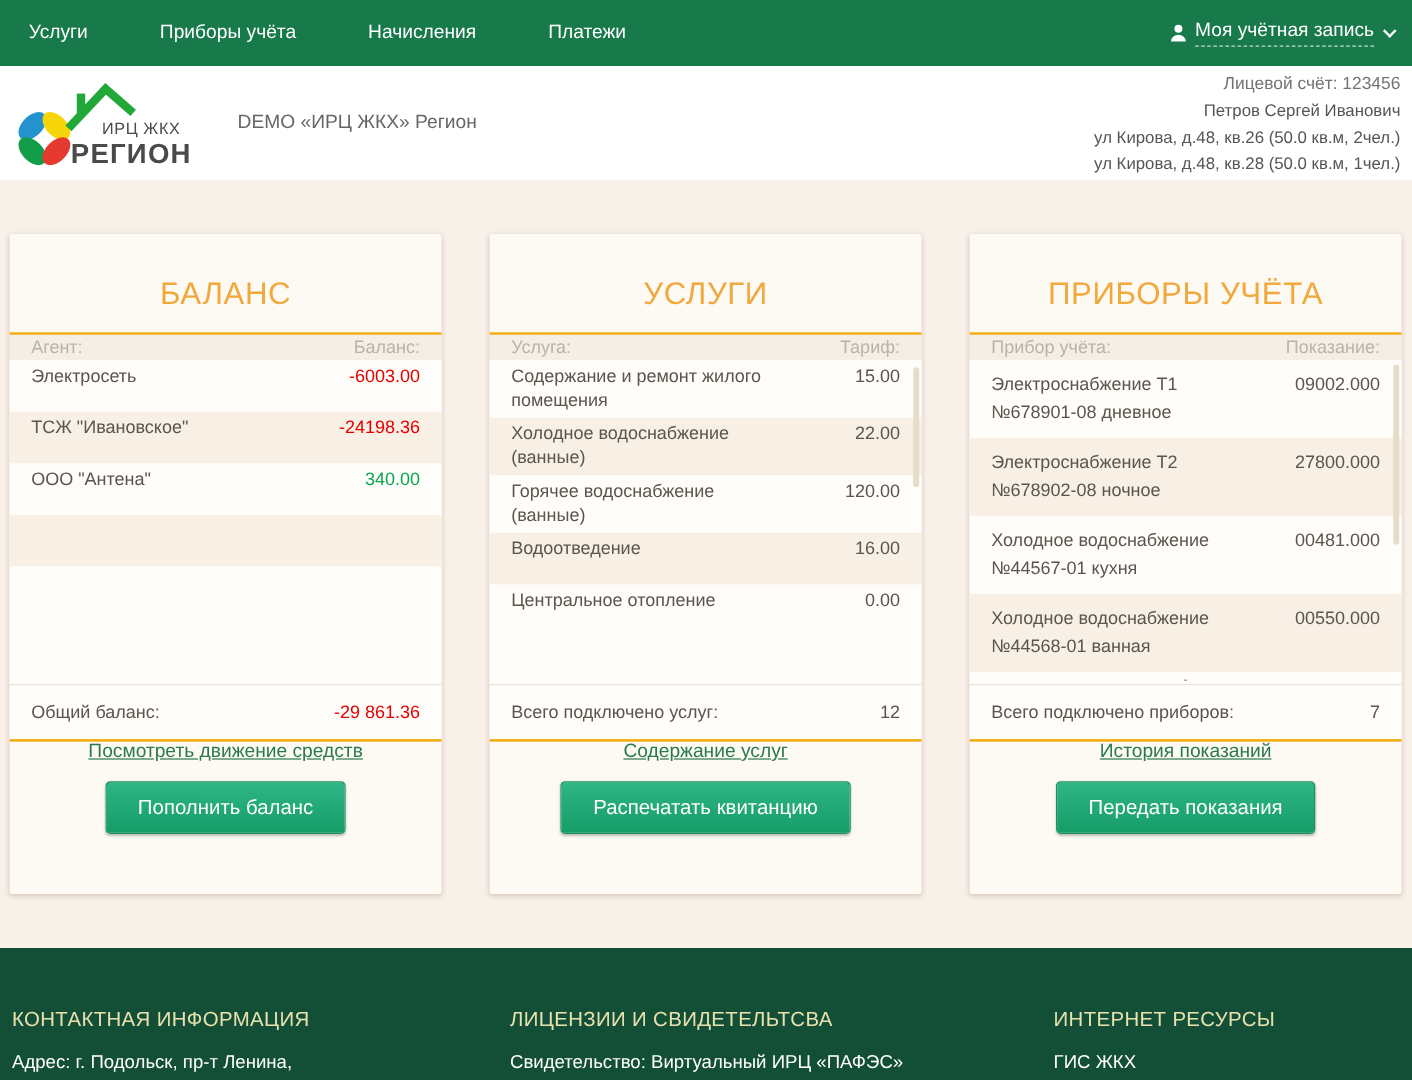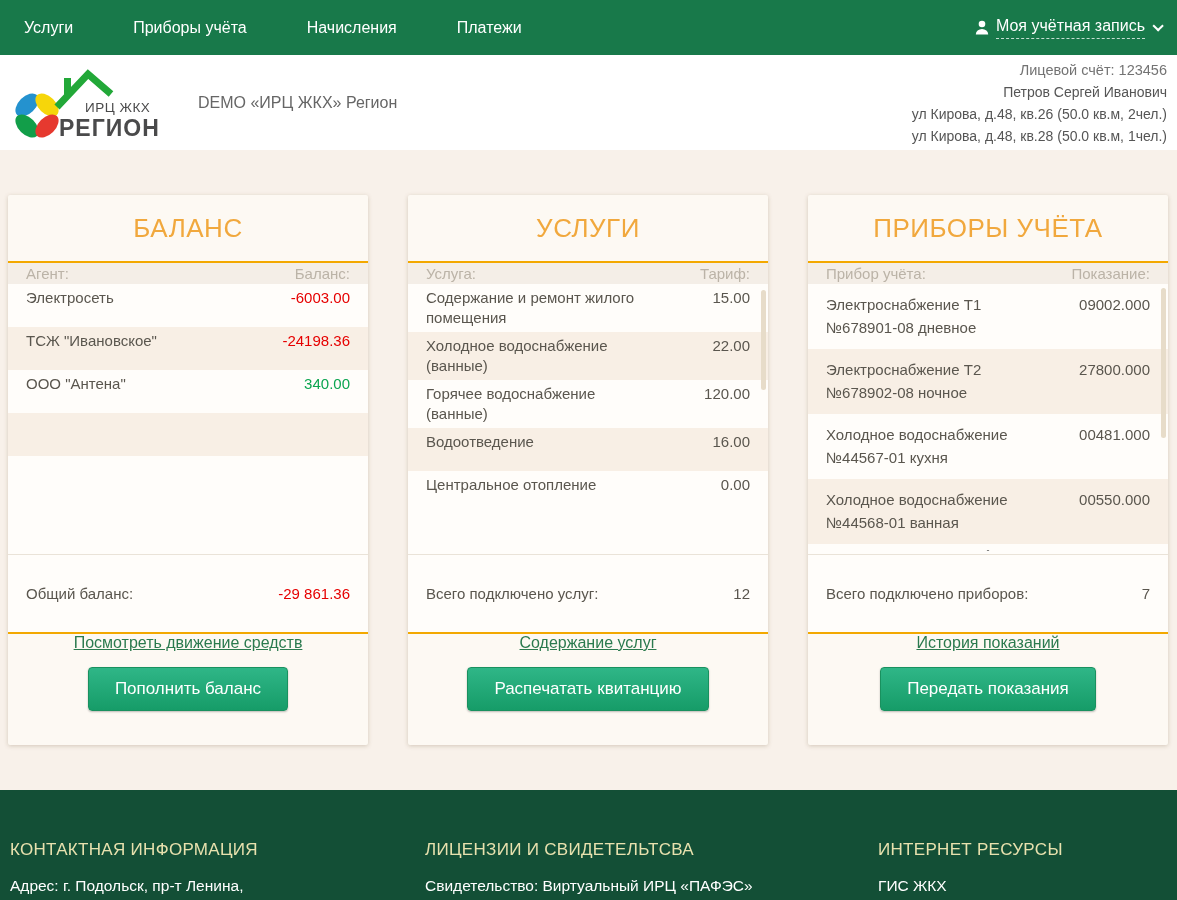--- a/index.html
+++ b/index.html
@@ -27,39 +27,39 @@
     line-height:22px; }
   .acc-num { font-weight:normal; color:#737373; font-size:14.5px; }
 
   
   main.content { height:640px; background:#f8f1ea; padding:45px 8px 0;
     display:flex; gap:40px; align-items:flex-start; }
   .card { width:360px; height:550px; background:#fdf9f3; border-radius:2px;
     box-shadow:0 1px 4px rgba(130,105,75,.30); display:flex; flex-direction:column; }
   .card-title { height:68px; display:flex; align-items:center; justify-content:center;
     color:#f1a83d; font-size:26px; font-weight:normal; letter-spacing:.5px;
-    border-bottom:2px solid #f3a800; }
+    border-bottom:2px solid #f3a800;margin-top:16px; }
   .thead { height:21px; background:#f4eee7; color:#bbb3a7; font-size:15px;
     display:flex; justify-content:space-between; align-items:center; padding:0 18px; }
   .card-list { height:270px; background:#fffdfa; overflow:hidden; position:relative; }
   .trow { display:flex; justify-content:space-between; align-items:flex-start;
     padding:4px 18px; font-size:15px; color:#5a564e; min-height:43px; line-height:20px; }
   .trow.meter { padding:11px 18px; }
   .trow.odd { background:#f8efe5; }
   .cell-name { max-width:235px; display:flex; flex-direction:column; }
   .cell-name .sub { margin-top:3px; }
   .cell-value { white-space:nowrap; }
   .cell-value.red { color:#e60000; }
   .cell-value.green { color:#0ca550; }
   .trow.partial { min-height:10px; height:10px; padding:2px 18px 0; justify-content:center;
     font-size:9px; line-height:9px; color:#555; }
   .scroll-thumb { position:absolute; right:2px; width:5px; border-radius:3px;
     background:#e7dcc9; cursor:pointer; }
   .total-row { display:flex; justify-content:space-between; align-items:center;
-    padding:30px 18px; font-size:15px; color:#5a564e; background:#fffdfa;
+    padding:14px 18px; font-size:15px; color:#5a564e; background:#fffdfa;
     border-top:1px solid #eae3d8; border-bottom:2px solid #f3a800; }
   .total-row .red { color:#e60000; }
   .card-footer { flex:1; display:flex; flex-direction:column; align-items:center;
     }
   .card-link { color:#2b7a4e; font-size:16px; text-decoration:underline; cursor:pointer; }
   .btn { margin-top:15px; background:linear-gradient(#2fb687,#169c68); color:#fff;
     font-size:17px; font-family:inherit; padding:11px 26px; border:1px solid #19915f;
     border-radius:4px; box-shadow:0 1px 2px rgba(0,0,0,.25); cursor:pointer; }
 
   

